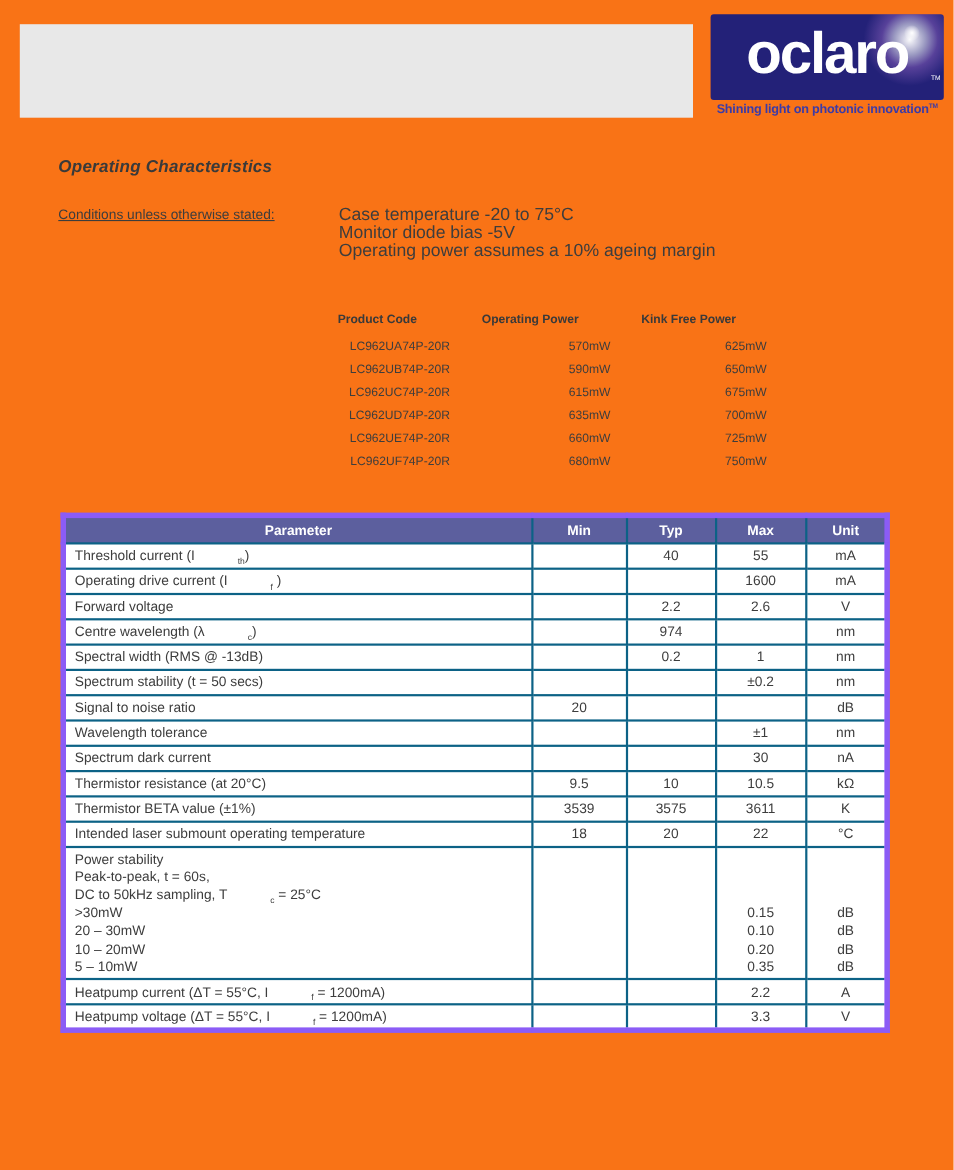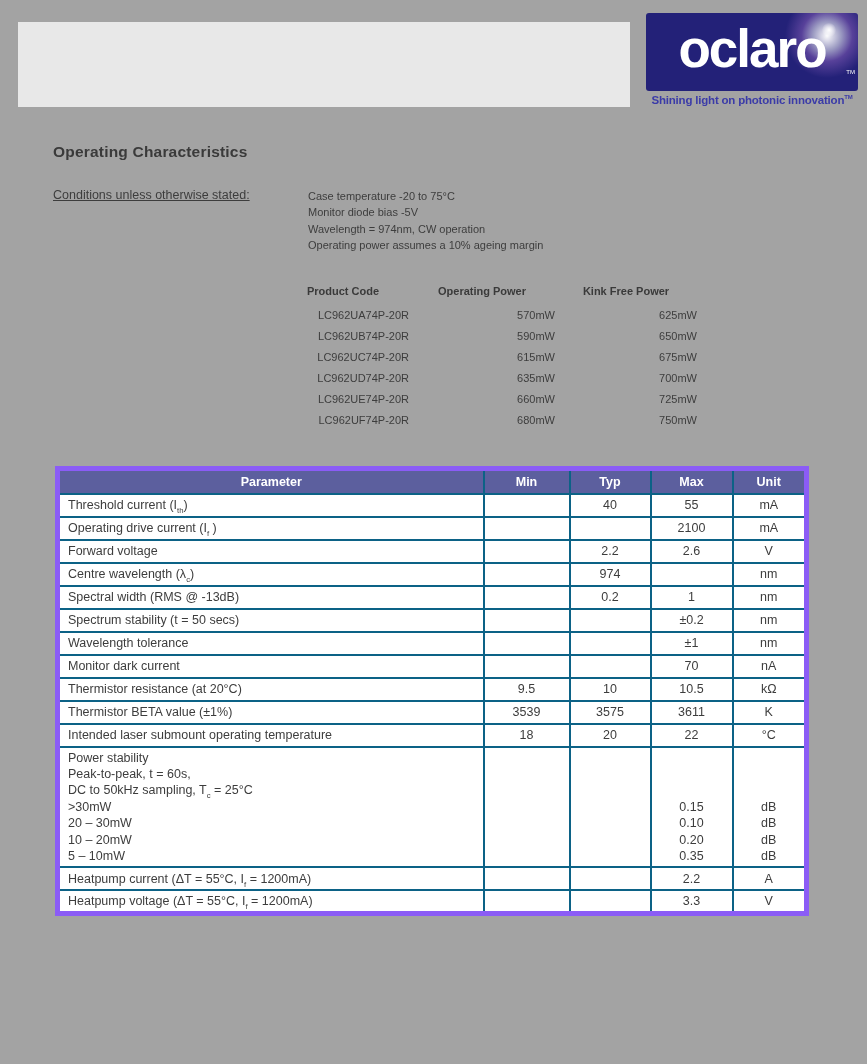--- a/index.html
+++ b/index.html
@@ -1,21 +1,21 @@
 <!DOCTYPE html>
 <html><head>
 <meta charset="utf-8">
 <style>
   * { box-sizing: border-box; margin: 0; padding: 0; }
   html, body { background: #ffffff; }
   .page {
     position: relative;
     width: 867px;
     height: 1064px;
-    background: #a3a3a3;
+    background: #f97316;
     font-family: "Liberation Sans", sans-serif;
     color: #3d3d3d;
     overflow: hidden;
     margin: 0 auto;
   }
 
   
   .gray-band {
     position: absolute;
     left: 18px; top: 22px;
@@ -80,31 +80,32 @@
   .tagline sup { font-size: 6px; }
 
   
   .doc-title {
     position: absolute;
     left: 53px; top: 143px;
     font-size: 15.5px;
     font-weight: bold;
     color: #3a3a3a;
     letter-spacing: 0.2px;
+    font-style: italic;
   }
   .cond-label {
     position: absolute;
     left: 53px; top: 188px;
     font-size: 12.5px;
     text-decoration: underline;
   }
   .cond-list {
     position: absolute;
     left: 308px; top: 188px;
-    font-size: 11px;
+    font-size: 16px;
     line-height: 16.3px;
   }
 
   
   .product-table {
     position: absolute;
     left: 277px; top: 285px;
     display: grid;
     grid-template-columns: 132px 146px 142px;
     font-size: 11px;
@@ -141,21 +142,21 @@
     border: 2px solid #0c6286;
     font-size: 12.5px;
     color: #3d3d3d;
     height: 23px;
     background: #ffffff;
     vertical-align: middle;
   }
   .spec-table td.param { text-align: left; padding: 2px 8px; }
   .spec-table td.num   { text-align: center; padding: 2px 4px; }
   .spec-table td div   { line-height: 16.4px; min-height: 16.4px; }
-  .spec-table sub { font-size: 0.62em; line-height: 0; }
+  .spec-table sub { font-size: 0.62em; line-height: 0; margin-left: 39px; }
 </style>
 </head>
 <body>
 
 <div class="page">
 
   <div class="gray-band"></div>
 
   <div class="logo-box">
     <div class="flare"></div>
@@ -164,21 +165,20 @@
     <div class="logo-tm">TM</div>
   </div>
   <div class="tagline"><span>Shining light on photonic innovation</span><sup>TM</sup></div>
 
   <div class="doc-title">Operating Characteristics</div>
 
   <div class="cond-label">Conditions unless otherwise stated:</div>
   <div class="cond-list">
       <div>Case temperature -20 to 75°C</div>
       <div>Monitor diode bias -5V</div>
-      <div>Wavelength = 974nm, CW operation</div>
       <div>Operating power assumes a 10% ageing margin</div>
     </div>
 
   <div class="product-table">
     <div class="pt-header">Product Code</div>
     <div class="pt-header">Operating Power</div>
     <div class="pt-header">Kink Free Power</div>
   <div class="pt-cell">LC962UA74P-20R</div>
       <div class="pt-cell">570mW</div>
       <div class="pt-cell">625mW</div>
@@ -221,21 +221,21 @@
           <td class="param">Threshold current (I<sub>th</sub>)</td>
           <td class="num"></td>
           <td class="num">40</td>
           <td class="num">55</td>
           <td class="num">mA</td>
         </tr>
         <tr>
           <td class="param">Operating drive current (I<sub>f</sub> )</td>
           <td class="num"></td>
           <td class="num"></td>
-          <td class="num">2100</td>
+          <td class="num">1600</td>
           <td class="num">mA</td>
         </tr>
         <tr>
           <td class="param">Forward voltage</td>
           <td class="num"></td>
           <td class="num">2.2</td>
           <td class="num">2.6</td>
           <td class="num">V</td>
         </tr>
         <tr>
@@ -253,31 +253,38 @@
           <td class="num">nm</td>
         </tr>
         <tr>
           <td class="param">Spectrum stability (t = 50 secs)</td>
           <td class="num"></td>
           <td class="num"></td>
           <td class="num">±0.2</td>
           <td class="num">nm</td>
         </tr>
         <tr>
+          <td class="param">Signal to noise ratio</td>
+          <td class="num">20</td>
+          <td class="num"></td>
+          <td class="num"></td>
+          <td class="num">dB</td>
+        </tr>
+        <tr>
           <td class="param">Wavelength tolerance</td>
           <td class="num"></td>
           <td class="num"></td>
           <td class="num">±1</td>
           <td class="num">nm</td>
         </tr>
         <tr>
-          <td class="param">Monitor dark current</td>
-          <td class="num"></td>
-          <td class="num"></td>
-          <td class="num">70</td>
+          <td class="param">Spectrum dark current</td>
+          <td class="num"></td>
+          <td class="num"></td>
+          <td class="num">30</td>
           <td class="num">nA</td>
         </tr>
         <tr>
           <td class="param">Thermistor resistance (at 20°C)</td>
           <td class="num">9.5</td>
           <td class="num">10</td>
           <td class="num">10.5</td>
           <td class="num">kΩ</td>
         </tr>
         <tr>

